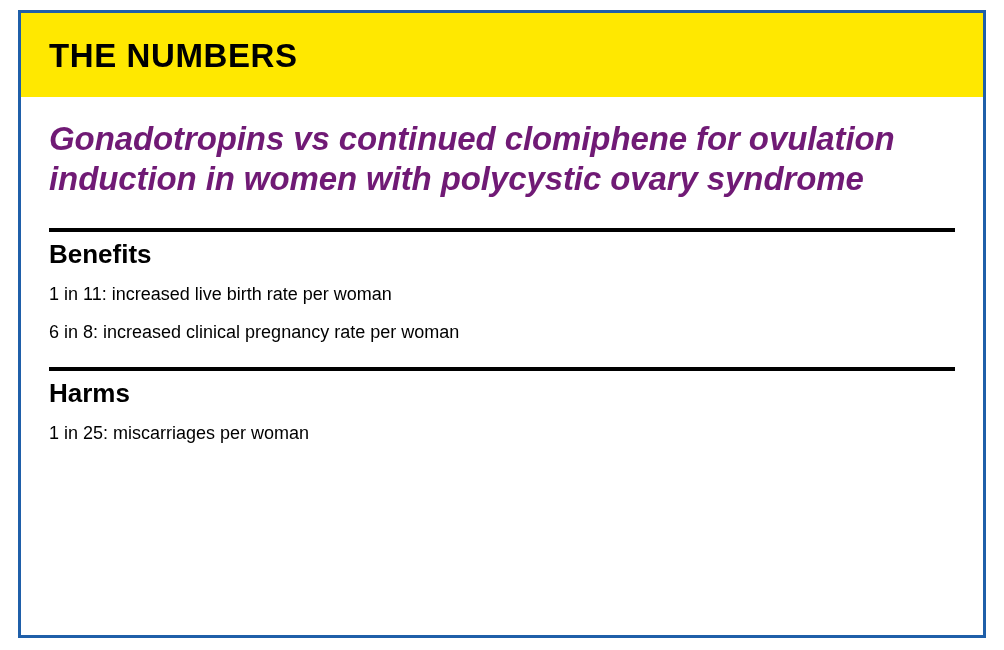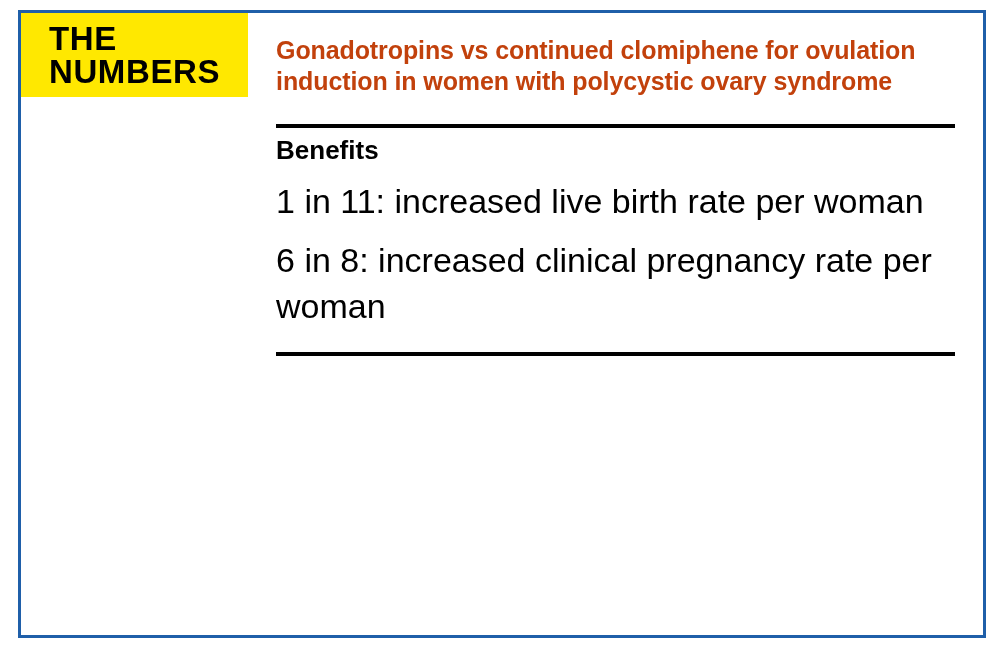--- a/index.html
+++ b/index.html
@@ -17,20 +17,21 @@
   .card {
     position: absolute;
     left: 18px;
     top: 10px;
     width: 968px;
     height: 628px;
     box-sizing: border-box;
     border: 3px solid #1f5fa9;
     background: #ffffff;
     display: flex;
+    flex-direction: column;
     overflow: hidden;
   }
 
   .banner {
     background: #ffe800;
     height: 84px;
     flex: 0 0 84px;
     display: flex;
     align-items: center;
     padding: 0 28px;
@@ -47,27 +48,28 @@
 
   .body {
     flex: 1 1 auto;
     padding: 22px 28px 0 28px;
     box-sizing: border-box;
     display: flex;
     flex-direction: column;
   }
 
   .headline {
-    font-size: 25px;
+    font-size: 33px;
     font-weight: bold;
-    color: #c2410c;
+    color: #701a75;
     line-height: 1.22;
     letter-spacing: -0.1px;
     margin: 0 0 6px 0;
     max-width: 905px;
+    font-style: italic;
   }
 
   .rule {
     border: 0;
     border-top: 4px solid #000000;
     margin: 22px 0 0 0;
     width: 100%;
   }
 
   .section {
@@ -76,21 +78,21 @@
 
   .section-title {
     font-size: 26px;
     font-weight: bold;
     color: #000000;
     margin: 0 0 14px 0;
     line-height: 1.1;
   }
 
   .stat-line {
-    font-size: 34px;
+    font-size: 18px;
     color: #000000;
     line-height: 1.35;
     margin: 0 0 14px 0;
     font-weight: normal;
   }
 
   .stat-line:last-child {
     margin-bottom: 0;
   }
 
@@ -114,16 +116,20 @@
     <hr class="rule">
 
     <div class="section">
       <div class="section-title">Benefits</div>
       <p class="stat-line">1 in 11: increased live birth rate per woman</p>
       <p class="stat-line">6 in 8: increased clinical pregnancy rate per woman</p>
     </div>
 
     <hr class="rule">
 
+    <div class="section">
+      <div class="section-title">Harms</div>
+      <p class="stat-line">1 in 25: miscarriages per woman</p>
+    </div>
 
     <div class="spacer"></div>
   </div>
 </div>
 
 </body></html>

